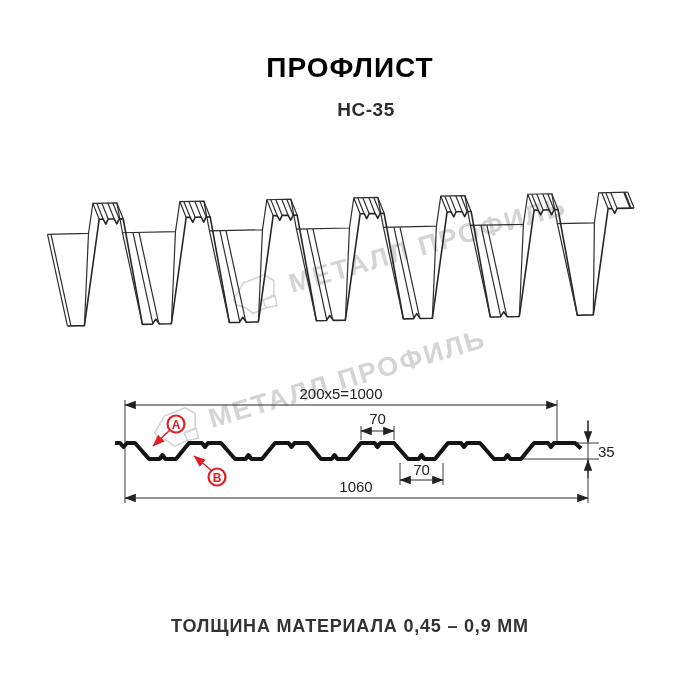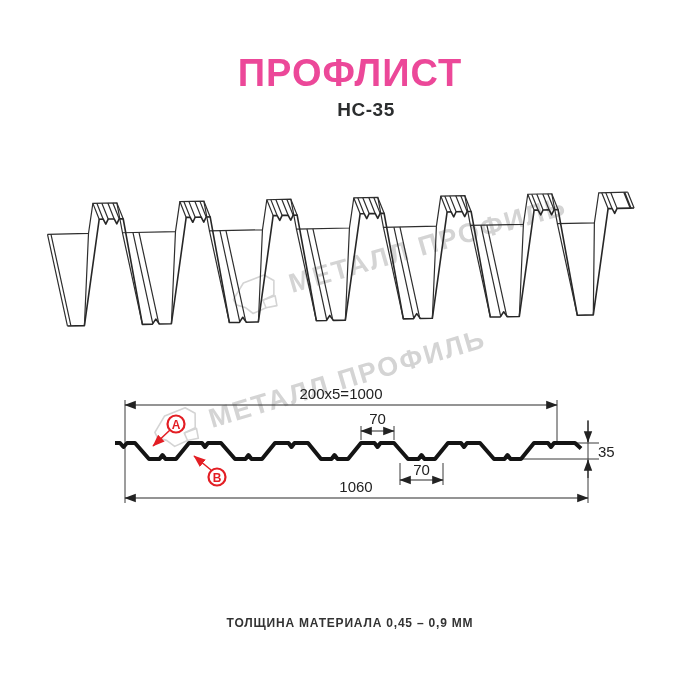--- a/index.html
+++ b/index.html
@@ -2,29 +2,29 @@
 <html><head>
 <meta charset="utf-8">
 <style>
   html,body{margin:0;padding:0;}
   body{
     width:700px;height:700px;position:relative;background:#ffffff;
     font-family:"Liberation Sans", sans-serif;overflow:hidden;
   }
   .page-title{
     position:absolute;left:0;top:52px;width:700px;text-align:center;
-    font-size:38px;font-weight:bold;letter-spacing:1px;color:#ec4899;
+    font-size:28px;font-weight:bold;letter-spacing:1px;color:#000000;
   }
   .page-subtitle{
     position:absolute;left:16px;top:99px;width:700px;text-align:center;
     font-size:19px;font-weight:bold;letter-spacing:.5px;color:#2b2d2e;
   }
   .footer-note{
     position:absolute;left:0;top:616px;width:700px;text-align:center;
-    font-size:12px;font-weight:bold;letter-spacing:.8px;color:#333;
+    font-size:18px;font-weight:bold;letter-spacing:.8px;color:#333;
   }
   svg{position:absolute;left:0;top:0;}
   .wm-text{font-size:27px;font-weight:bold;letter-spacing:2px;fill:#d4d4d4;}
   .dim-text{font-size:15px;fill:#222;}
   .thin{stroke:#3a3a3a;stroke-width:1;fill:none;}
   .dim{stroke:#2a2a2a;stroke-width:1.2;fill:none;}
   .prof3d{stroke:#2e2e2e;stroke-width:1.2;fill:none;}
   .prof3d-front{stroke:#272727;stroke-width:1.6;fill:none;stroke-linejoin:round;}
   .section-profile{stroke:#141414;stroke-width:4;fill:none;stroke-linejoin:round;}
   .red-line{stroke:#e31e24;stroke-width:1.5;fill:none;}

